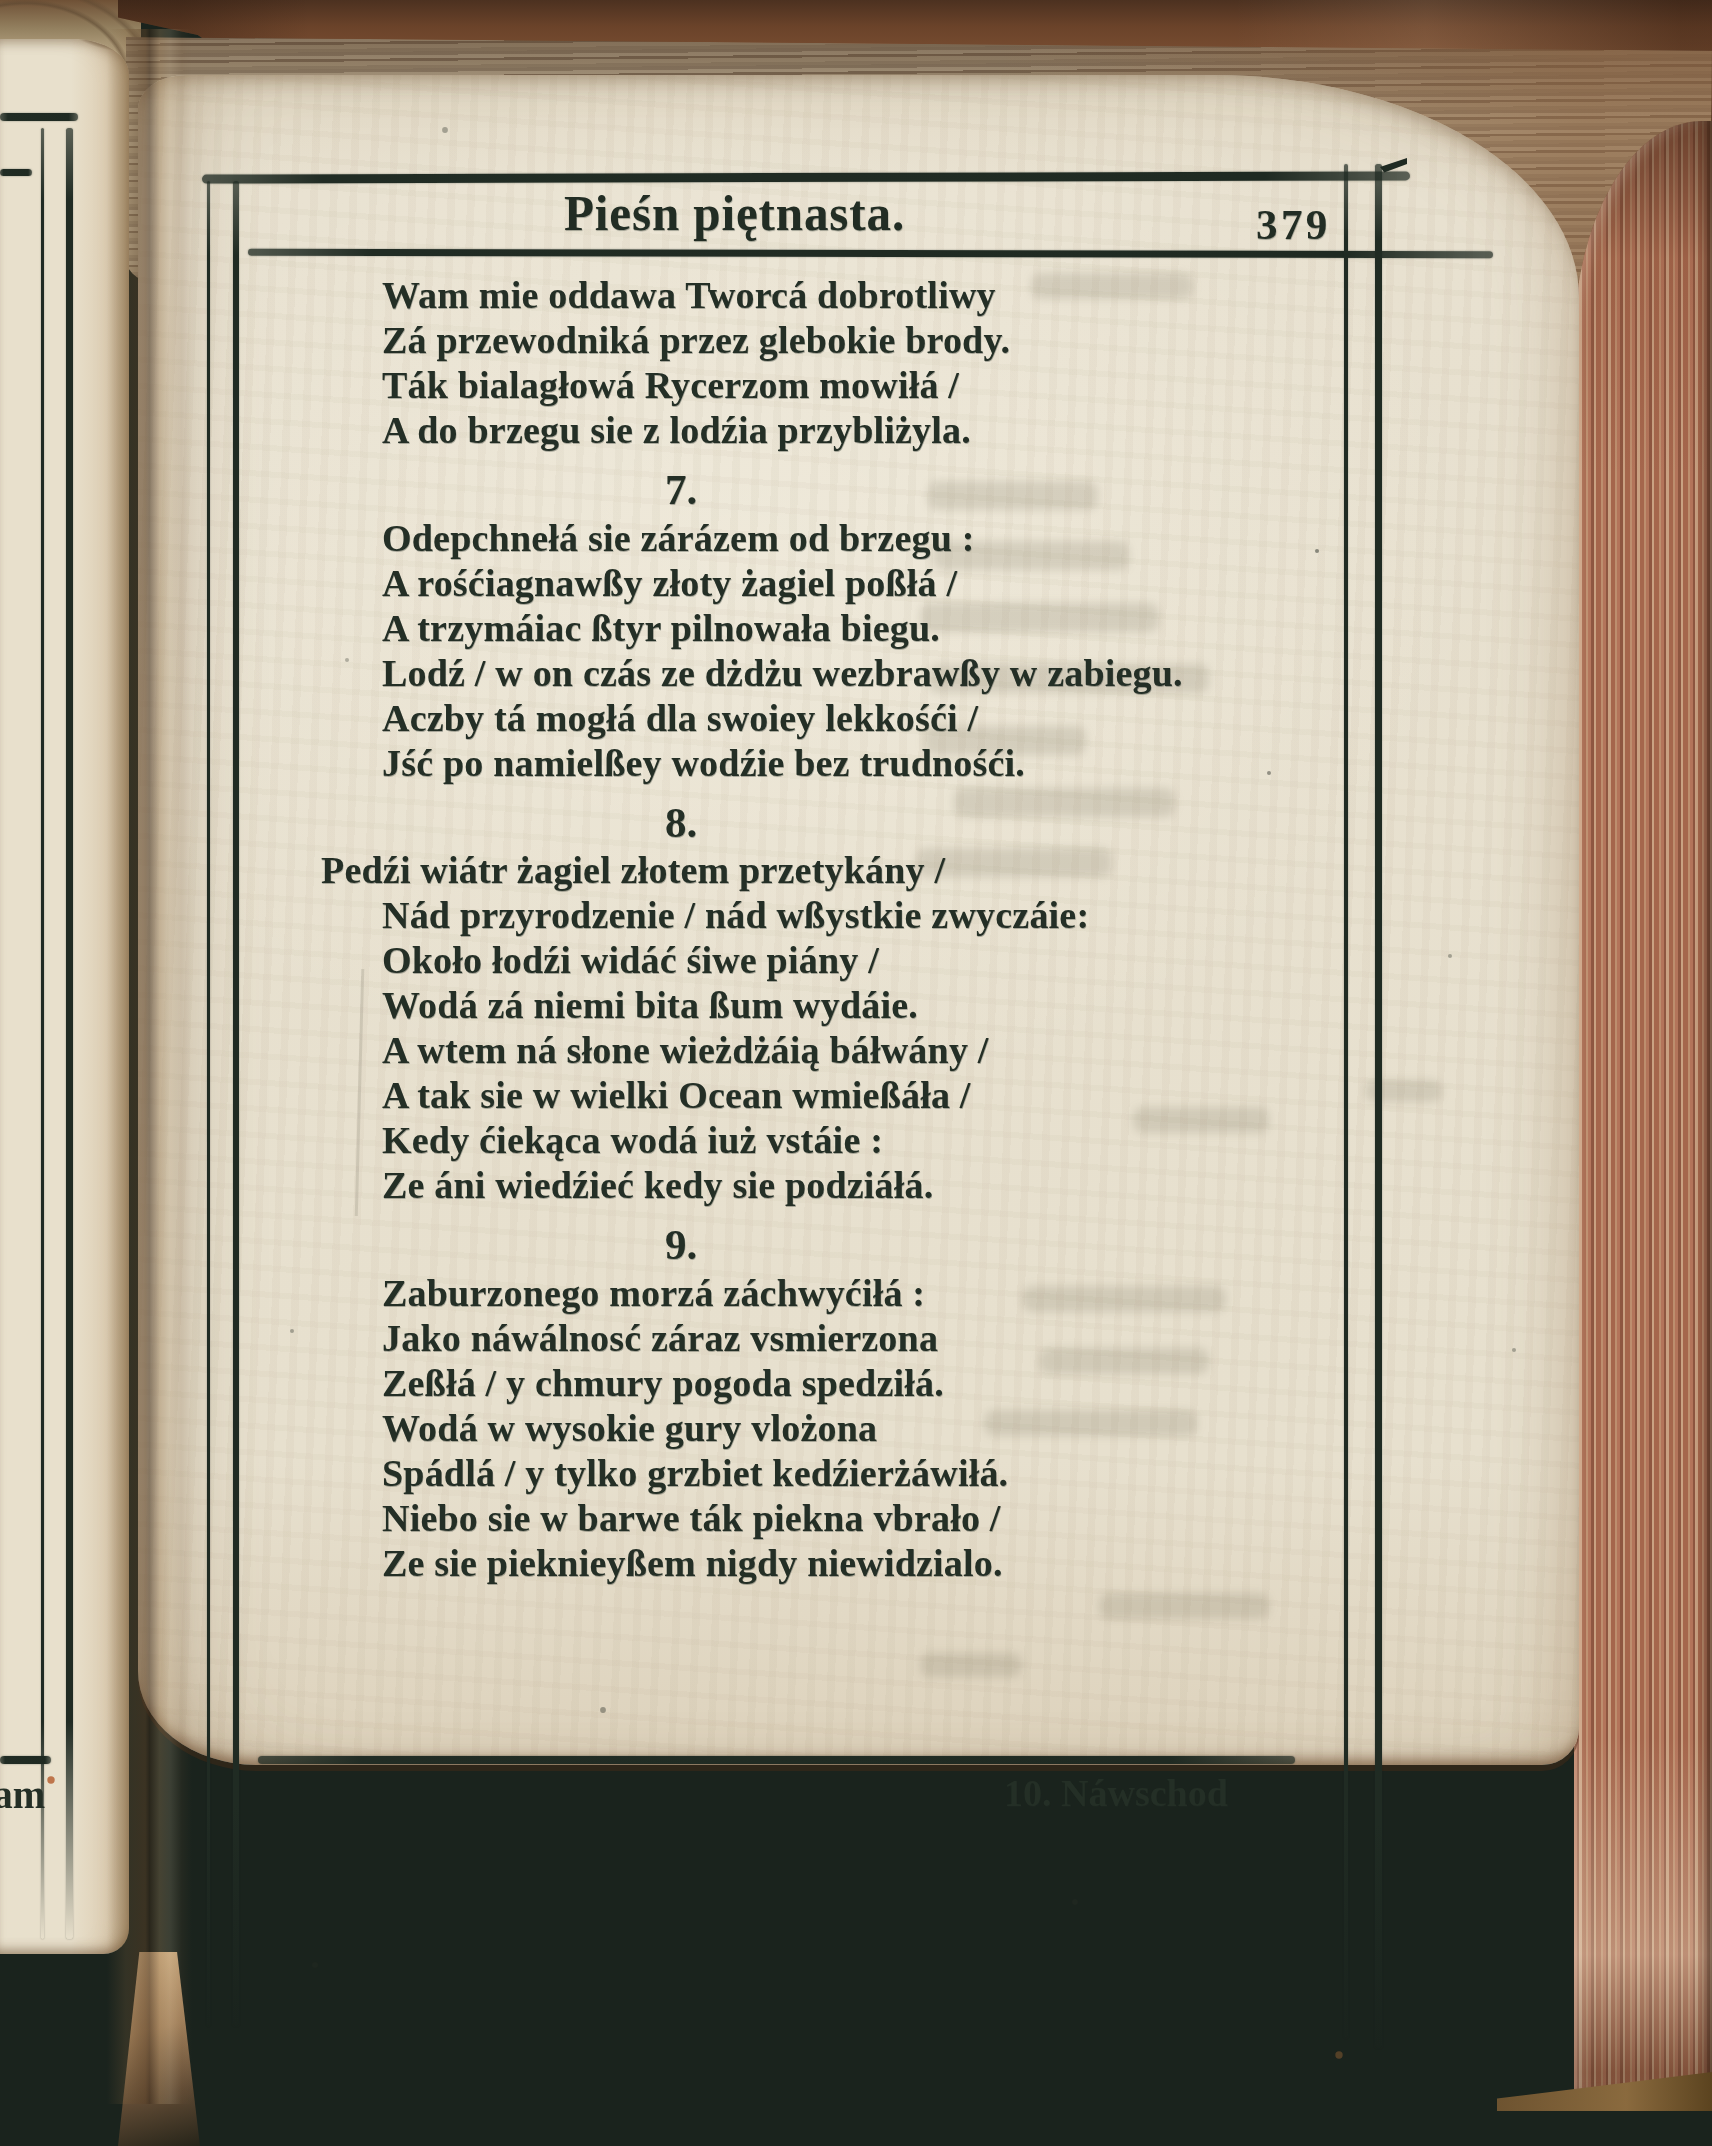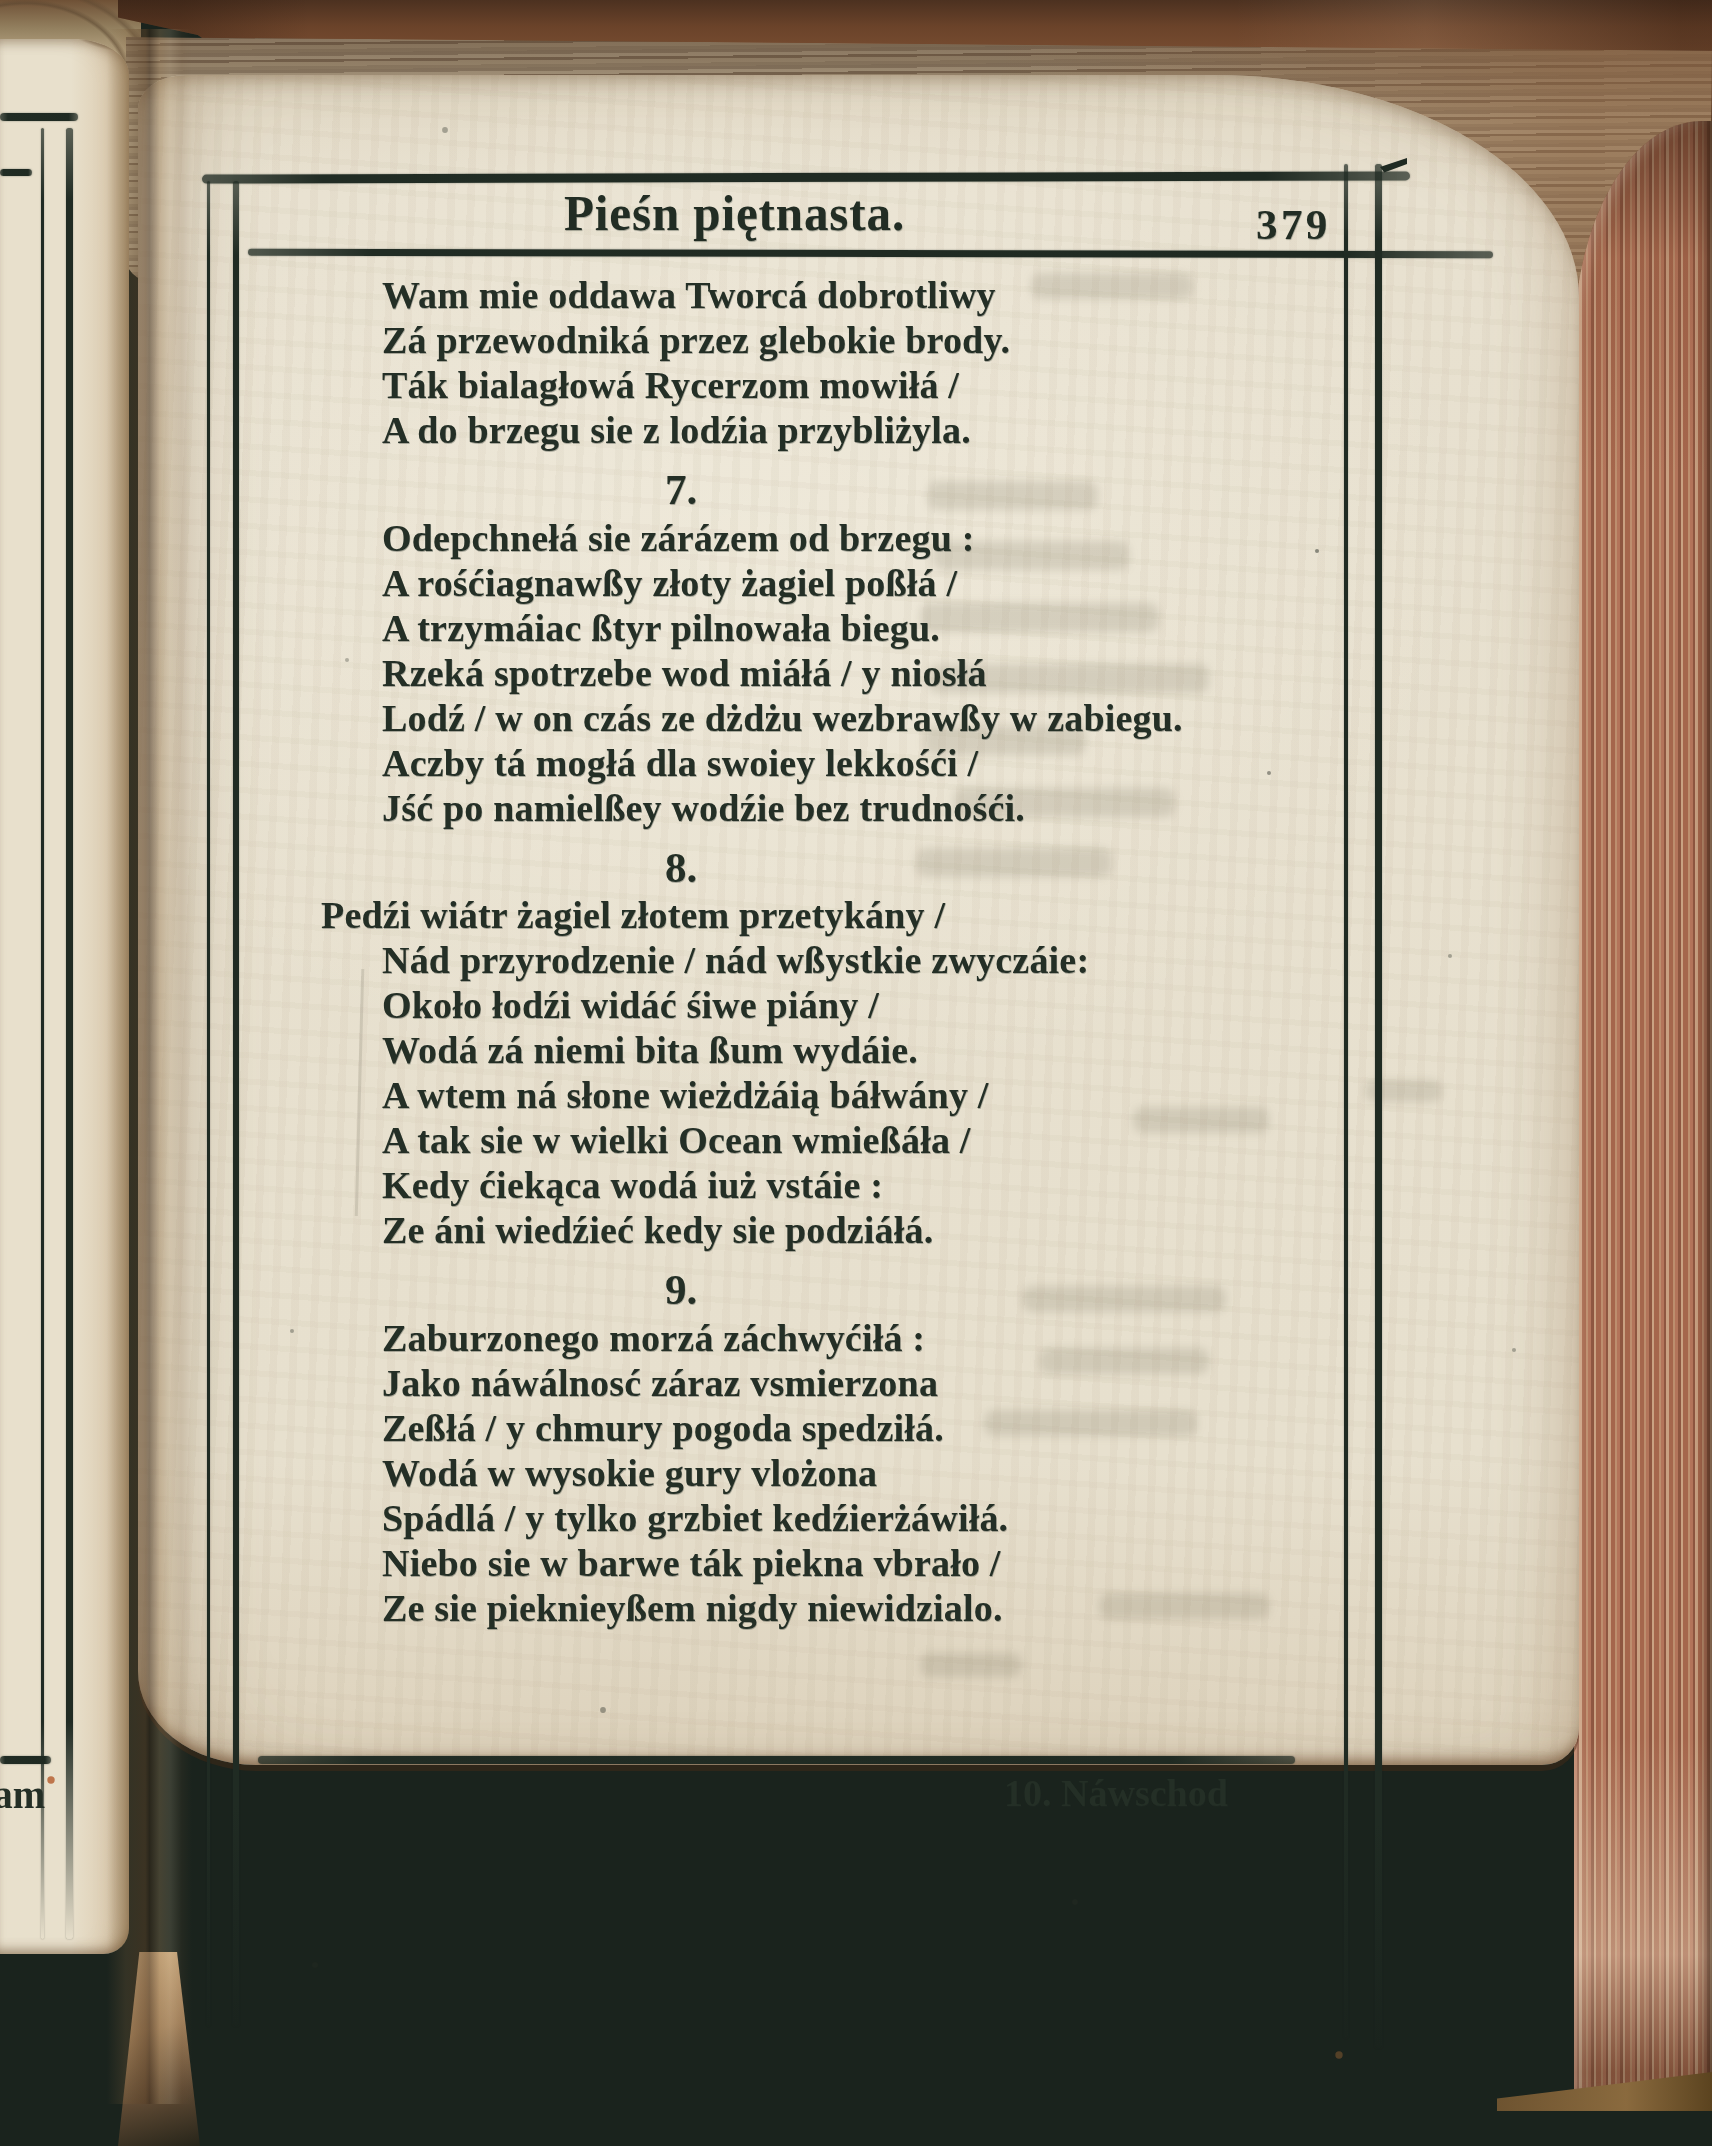--- a/index.html
+++ b/index.html
@@ -194,21 +194,20 @@
 
     <div class="text-block">
         <div class="verse-line">Wam mie oddawa Tworcá dobrotliwy</div>
         <div class="verse-line">Zá przewodniká przez glebokie brody.</div>
         <div class="verse-line">Ták bialagłowá Rycerzom mowiłá /</div>
         <div class="verse-line">A do brzegu sie z lodźia przybliżyla.</div>
         <div class="stanza-number">7.</div>
         <div class="verse-line">Odepchnełá sie zárázem od brzegu :</div>
         <div class="verse-line">A rośćiagnawßy złoty żagiel poßłá /</div>
         <div class="verse-line">A trzymáiac ßtyr pilnowała biegu.</div>
-        <div class="verse-line">Rzeká spotrzebe wod miáłá / y niosłá</div>
         <div class="verse-line">Lodź / w on czás ze dżdżu wezbrawßy w zabiegu.</div>
         <div class="verse-line">Aczby tá mogłá dla swoiey lekkośći /</div>
         <div class="verse-line">Jść po namielßey wodźie bez trudnośći.</div>
         <div class="stanza-number">8.</div>
         <div class="verse-line open">Pedźi wiátr żagiel złotem przetykány /</div>
         <div class="verse-line">Nád przyrodzenie / nád wßystkie zwyczáie:</div>
         <div class="verse-line">Około łodźi widáć śiwe piány /</div>
         <div class="verse-line">Wodá zá niemi bita ßum wydáie.</div>
         <div class="verse-line">A wtem ná słone wieżdżáią báłwány /</div>
         <div class="verse-line">A tak sie w wielki Ocean wmießáła /</div>

